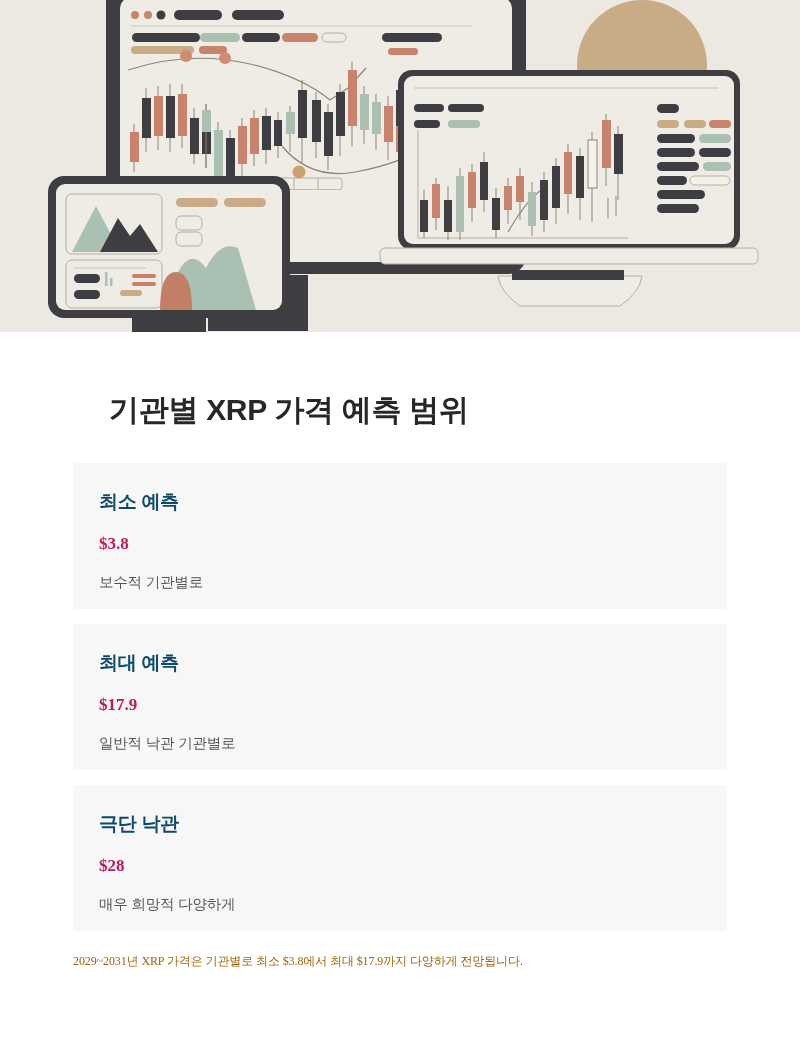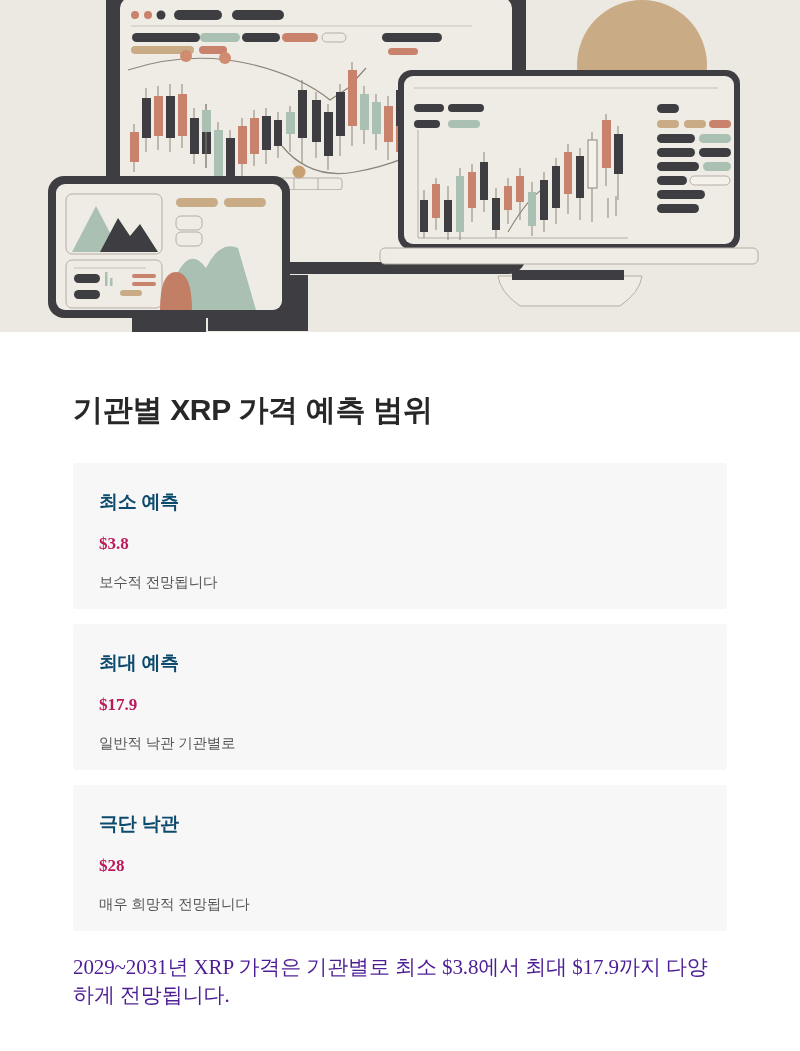--- a/index.html
+++ b/index.html
@@ -30,20 +30,21 @@
   
   .content {
     padding: 58px 73px 0 73px;
   }
   .page-title {
     font-size: 30px;
     font-weight: bold;
     color: #272727;
     letter-spacing: -0.3px;
     margin-bottom: 32px;
+    margin-left: 36px;
   }
 
   .card {
     background: #f7f7f7;
     border-radius: 3px;
     padding: 26px 26px 24px 26px;
     margin-bottom: 15px;
     height: 146px;
   }
   .card-title {
@@ -62,22 +63,22 @@
   }
   .card-desc {
     font-size: 14.5px;
     color: #555555;
     letter-spacing: -0.2px;
   }
 
   .footnote {
     margin-top: 22px;
     font-family: "Liberation Serif", serif;
-    font-size: 21px;
-    color: #4c1d95;
+    font-size: 12px;
+    color: #a16207;
     letter-spacing: -0.1px;
   }
 </style>
 </head>
 <body>
 
 <div class="page">
 
   <div class="hero">
     <svg viewBox="0 0 800 332" xmlns="http://www.w3.org/2000/svg">
@@ -305,31 +306,31 @@
     </svg>
   </div>
 
   <div class="content">
 
     <h1 class="page-title">기관별 XRP 가격 예측 범위</h1>
 
     <div class="card">
       <div class="card-title">최소 예측</div>
       <div class="card-value">$3.8</div>
-      <div class="card-desc">보수적 전망됩니다</div>
+      <div class="card-desc">보수적 기관별로</div>
     </div>
 
     <div class="card">
       <div class="card-title">최대 예측</div>
       <div class="card-value">$17.9</div>
       <div class="card-desc">일반적 낙관 기관별로</div>
     </div>
 
     <div class="card">
       <div class="card-title">극단 낙관</div>
       <div class="card-value">$28</div>
-      <div class="card-desc">매우 희망적 전망됩니다</div>
+      <div class="card-desc">매우 희망적 다양하게</div>
     </div>
 
     <div class="footnote">2029~2031년 XRP 가격은 기관별로 최소 $3.8에서 최대 $17.9까지 다양하게 전망됩니다.</div>
 
   </div>
 </div>
 
 </body></html>

